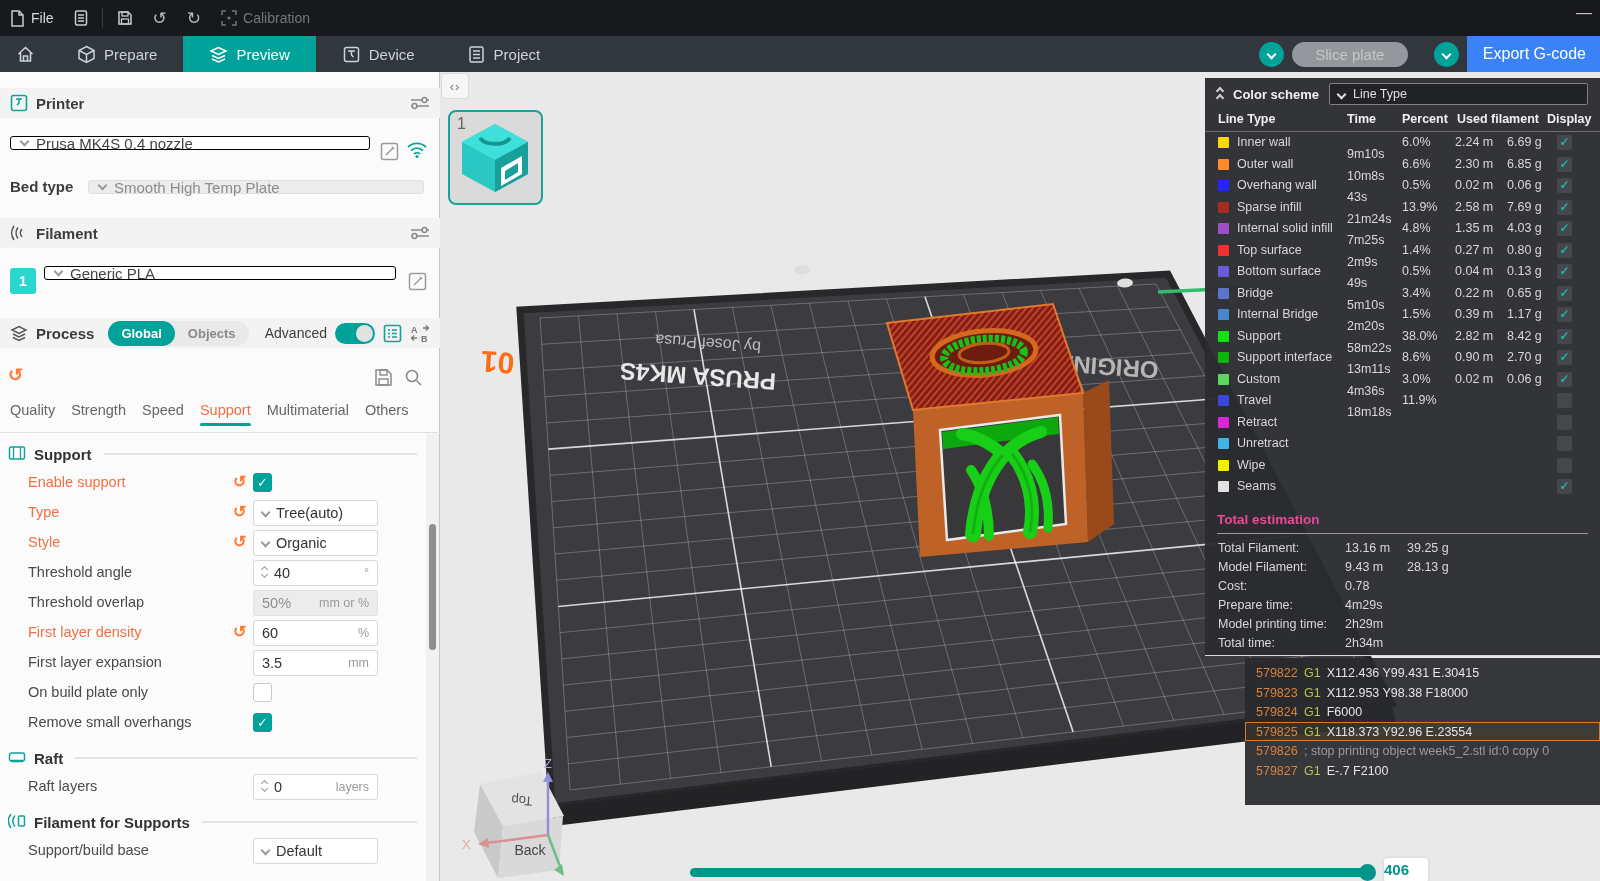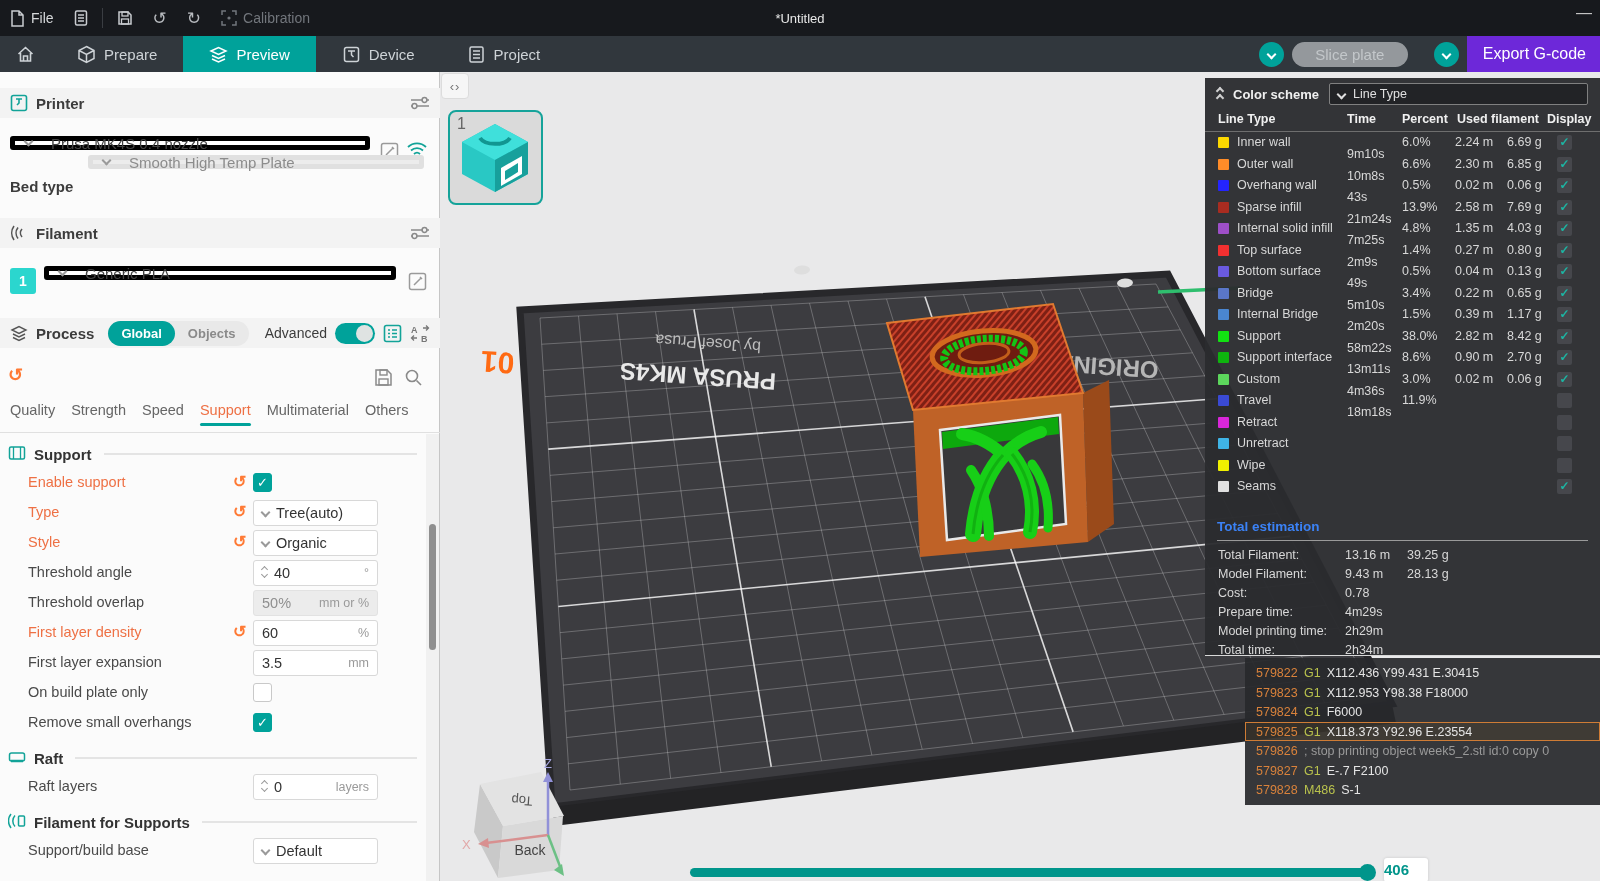--- a/index.html
+++ b/index.html
@@ -23,31 +23,31 @@
   #tabbar { position:absolute; left:0; top:36px; width:1600px; height:36px; background:#31373d;
     display:flex; align-items:stretch; color:#ced3d7; font-size:15px; }
   .tab { display:flex; align-items:center; gap:8px; padding:0 26px; cursor:pointer; }
   .tab.home { padding:0 16px; }
   .tab.active { background:#00a29a; color:#fff; }
   #tabbar-right { position:absolute; right:0; top:0; height:36px; display:flex; align-items:center; gap:8px; padding-right:0; }
   .drop-circle { width:25px; height:25px; border-radius:50%; background:#00a29a; display:flex;
     align-items:center; justify-content:center; color:#fff; }
   .btn-slice { width:116px; height:25px; border-radius:13px; background:#94989c; color:#c3c7ca;
     font-size:15px; display:flex; align-items:center; justify-content:center; }
-  .btn-export { height:36px; background:#6d28d9; color:#fff; font-size:16px; display:flex;
+  .btn-export { height:36px; background:#3b82f6; color:#fff; font-size:16px; display:flex;
     align-items:center; padding:0 14px 0 16px; min-width:128px; }
 
   
   #leftpanel { position:absolute; left:0; top:72px; width:440px; height:809px; background:#fbfbfb;
     border-right:1px solid #c6c6c6; font-size:14px; color:#4a4a4a; }
   .sec-head { position:absolute; left:0; width:440px; height:30px; background:#f3f3f3;
     display:flex; align-items:center; gap:8px; padding:0 10px; font-size:15px; font-weight:bold; color:#3c3c3c; }
   .sec-head .tune { margin-left:auto; }
-  .combo { position:absolute; height:14px; background:#fff; border:5px solid #000000; border-radius:3px;
-    display:flex; align-items:center; gap:19px; padding:0 10px; color:#444; font-size:15px; }
+  .combo { position:absolute; height:14px; background:#fff; border:1px solid #000000; border-radius:3px;
+    display:flex; align-items:center; gap:8px; padding:0 10px; color:#444; font-size:15px; }
   .combo .chev { color:#9a9a9a; margin-top:-3px; }
   .combo.gray { background:#ececec; color:#8c8c8c; border-color:#e0e0e0; }
   .lbl { position:absolute; font-size:15px; color:#3f3f3f; }
   .badge1 { position:absolute; width:26px; height:26px; background:#2bd6ce; color:#fff; font-weight:bold;
     display:flex; align-items:center; justify-content:center; border-radius:3px; font-size:14px; }
   .ico-btn { position:absolute; width:22px; height:22px; display:flex; align-items:center; justify-content:center; }
   .seg-wrap { display:flex; align-items:center; background:#e9e9e9; border-radius:14px; height:25px; font-size:13px; }
   .seg { padding:0 13px; height:25px; display:flex; align-items:center; border-radius:14px; color:#8a8a8a; }
   .seg.on { background:#00a29a; color:#fff; font-weight:bold; }
   .toggle { width:40px; height:21px; border-radius:11px; background:#00a29a; position:relative; }
@@ -101,21 +101,21 @@
   #rp-cols { position:relative; height:22px; font-weight:bold; color:#f0f0f0; font-size:12.5px;
     border-bottom:1px solid #6e6e6e; }
   #rp-cols span { position:absolute; top:2px; }
   .ltrow { position:relative; height:21.5px; }
   .ltrow .sw { position:absolute; left:13px; top:5px; width:11px; height:11px; border-radius:1px; }
   .ltrow span { position:absolute; top:3px; white-space:nowrap; }
   .lt-name { left:32px; } .lt-time { left:142px;margin-top:12px; } .lt-pct { left:197px; }
   .lt-m { left:250px; } .lt-g { left:302px; }
   .ltcb { position:absolute !important; left:352px; top:3px !important; width:15px; height:15px; border-radius:2px;
     background:#46474c; color:#1db5a3; font-size:12px; font-weight:bold; text-align:center; line-height:15px; }
-  #rp-total-title { margin:21px 12px 0; font-weight:bold; color:#3b82f6; font-size:13.5px;
+  #rp-total-title { margin:14px 12px 0; font-weight:bold; color:#ec4899; font-size:13.5px;
     padding-bottom:6px; border-bottom:1px solid #9a9a9a; }
   .torow { position:relative; height:19px; }
   .torow span { position:absolute; top:2px; white-space:nowrap; }
   .to-l { left:13px; } .to-v1 { left:140px; } .to-v2 { left:202px; }
 
   
   #gcodepanel { position:absolute; left:1245px; top:658px; width:355px; height:147px;
     background:rgba(40,41,44,0.93); font-size:12.5px; padding-top:5px; }
   .gline { position:relative; height:19.5px; line-height:19.5px; padding-left:10px; white-space:nowrap;
     border:1px solid transparent; }
@@ -165,21 +165,20 @@
   <div class="tbi">
       <span class="uicon">↻</span>
     </div>
   <div class="tbi disabled">
     <svg width="16" height="16" viewBox="0 0 16 16">
         <path d="M1 5 v-4 h4 M11 1 h4 v4 M15 11 v4 h-4 M5 15 h-4 v-4" fill="none" stroke="#72767c" stroke-width="1.5"></path>
         <circle cx="8" cy="8" r="1.6" fill="#72767c"></circle>
       </svg>
     <span>Calibration</span>
   </div>
-  <div class="tb-center">*Untitled</div>
   <span class="tb-min">—</span>
 </div>
 
 <div id="tabbar">
   <div class="tab home">
     <svg width="19" height="19" viewBox="0 0 19 19">
         <path d="M2.5 9 L9.5 2.5 L16.5 9 M4.5 8 v8 h10 v-8 M7.5 16 v-5 h4 v5" fill="none" stroke="#ced3d7" stroke-width="1.6"></path>
       </svg>
   </div>
   <div class="tab">
@@ -357,21 +356,21 @@
         <path d="M6 13 L13 6 M12 5 l2 2" stroke="#9a9a9a" stroke-width="1.5" fill="none"></path>
       </svg>
   </div>
   <div class="ico-btn" style="left:406px; top:66px">
     <svg width="22" height="20" viewBox="0 0 22 20">
         <path d="M2 8 a13 13 0 0 1 18 0 M5 11.5 a9 9 0 0 1 12 0 M8 15 a4.5 4.5 0 0 1 6 0" fill="none" stroke="#12a398" stroke-width="1.8"></path>
         <circle cx="11" cy="17.5" r="1.6" fill="#12a398"></circle>
       </svg>
   </div>
   <span class="lbl" style="left:10px; top:106px; font-weight:bold; color:#3c3c3c">Bed type</span>
-  <div class="combo gray" style="left:88px; top:83px; width:336px">
+  <div class="combo gray" style="left:88px; top:108px; width:336px">
     <span class="chev"></span>
     <span>Smooth High Temp Plate</span>
   </div>
 
   <div class="sec-head" style="top:146px">
     <svg width="18" height="18" viewBox="0 0 18 18">
         <path d="M4 2 a12 12 0 0 0 0 14 M8 3.5 a9 9 0 0 0 0 11 M12 5 a6 6 0 0 0 0 8" fill="none" stroke="#555" stroke-width="1.6"></path>
       </svg>
     <span>Filament</span>
     <svg class="tune" width="20" height="18" viewBox="0 0 20 18">
@@ -756,20 +755,19 @@
     </div>
 </div>
 
 <div id="gcodepanel">
     <div class="gline"><span class="gnum">579822</span><span class="gcmd">G1</span><span class="gargs">X112.436 Y99.431 E.30415</span></div>
     <div class="gline"><span class="gnum">579823</span><span class="gcmd">G1</span><span class="gargs">X112.953 Y98.38 F18000</span></div>
     <div class="gline"><span class="gnum">579824</span><span class="gcmd">G1</span><span class="gargs">F6000</span></div>
     <div class="gline hl"><span class="gnum">579825</span><span class="gcmd">G1</span><span class="gargs">X118.373 Y92.96 E.23554</span></div>
     <div class="gline"><span class="gnum">579826</span><span class="gcomment">; stop printing object week5_2.stl id:0 copy 0</span></div>
     <div class="gline"><span class="gnum">579827</span><span class="gcmd">G1</span><span class="gargs">E-.7 F2100</span></div>
-    <div class="gline"><span class="gnum">579828</span><span class="gcmd">M486</span><span class="gargs">S-1</span></div>
   </div>
 
 <div id="bottom-slider">
   <div id="bs-track"></div>
   <div id="bs-handle"></div>
   <div id="bs-label">406</div>
 </div>
 
 </body></html>

